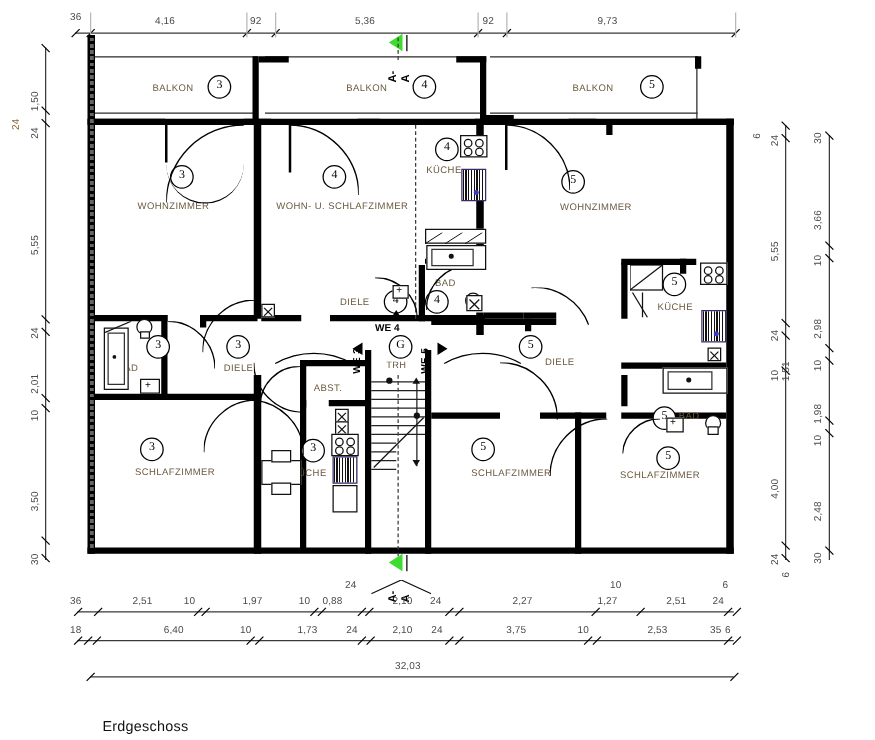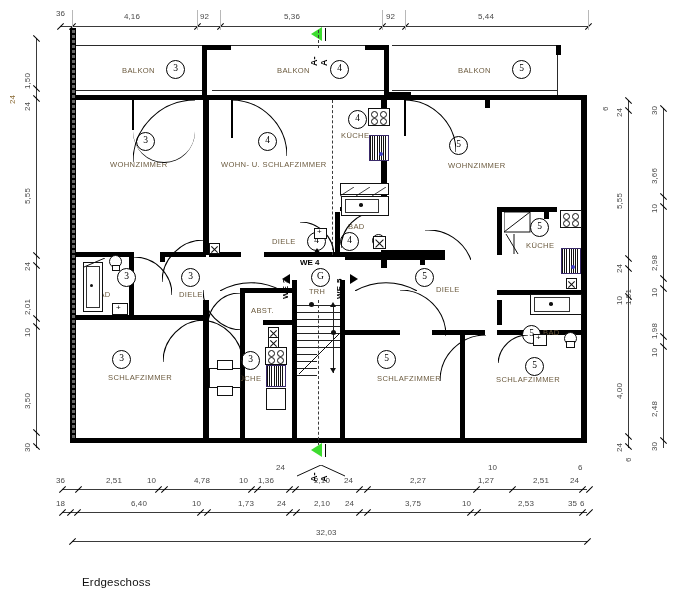--- a/index.html
+++ b/index.html
@@ -98,21 +98,21 @@
     <div class="extline" style="left:220px;top:10px;height:20px;"></div>
     <div class="extline" style="left:382px;top:10px;height:20px;"></div>
     <div class="extline" style="left:405px;top:10px;height:20px;"></div>
     <div class="extline" style="left:588px;top:10px;height:20px;"></div>
 
     <div class="dimtxt" style="left:56px;top:9px;">36</div>
     <div class="dimtxt" style="left:124px;top:12px;">4,16</div>
     <div class="dimtxt" style="left:200px;top:12px;">92</div>
     <div class="dimtxt" style="left:284px;top:12px;">5,36</div>
     <div class="dimtxt" style="left:386px;top:12px;">92</div>
-    <div class="dimtxt" style="left:478px;top:12px;">5,44</div>
+    <div class="dimtxt" style="left:478px;top:12px;">9,73</div>
   </div>
 
   <div class="secmark">
     <div class="sectri" style="left:311px;top:27px;"></div>
     <div class="secbar" style="left:325px;top:28px;height:13px;"></div>
     <div class="sectxt" style="left:329px;top:46px;">A-A</div>
   </div>
 
   <div class="abs">
     <div class="dimline-v" style="left:36px;top:38px;height:410px;"></div>
@@ -542,23 +542,23 @@
     <div class="tick" style="left:355px;top:489px;"></div>
     <div class="tick" style="left:363px;top:489px;"></div>
     <div class="tick" style="left:472px;top:489px;"></div>
     <div class="tick" style="left:508px;top:489px;"></div>
     <div class="tick" style="left:578px;top:489px;"></div>
     <div class="tick" style="left:585px;top:489px;"></div>
 
     <div class="dimtxt" style="left:56px;top:476px;">36</div>
     <div class="dimtxt" style="left:106px;top:476px;">2,51</div>
     <div class="dimtxt" style="left:147px;top:476px;">10</div>
-    <div class="dimtxt" style="left:194px;top:476px;">4,78</div>
+    <div class="dimtxt" style="left:194px;top:476px;">1,97</div>
     <div class="dimtxt" style="left:239px;top:476px;">10</div>
-    <div class="dimtxt" style="left:258px;top:476px;">1,36</div>
+    <div class="dimtxt" style="left:258px;top:476px;">0,88</div>
     <div class="dimtxt" style="left:314px;top:476px;">2,10</div>
     <div class="dimtxt" style="left:344px;top:476px;">24</div>
     <div class="dimtxt" style="left:410px;top:476px;">2,27</div>
     <div class="dimtxt" style="left:478px;top:476px;">1,27</div>
     <div class="dimtxt" style="left:533px;top:476px;">2,51</div>
     <div class="dimtxt" style="left:570px;top:476px;">24</div>
 
     <div class="dimtxt" style="left:276px;top:463px;">24</div>
     <div class="dimtxt" style="left:488px;top:463px;">10</div>
     <div class="dimtxt" style="left:578px;top:463px;">6</div>

